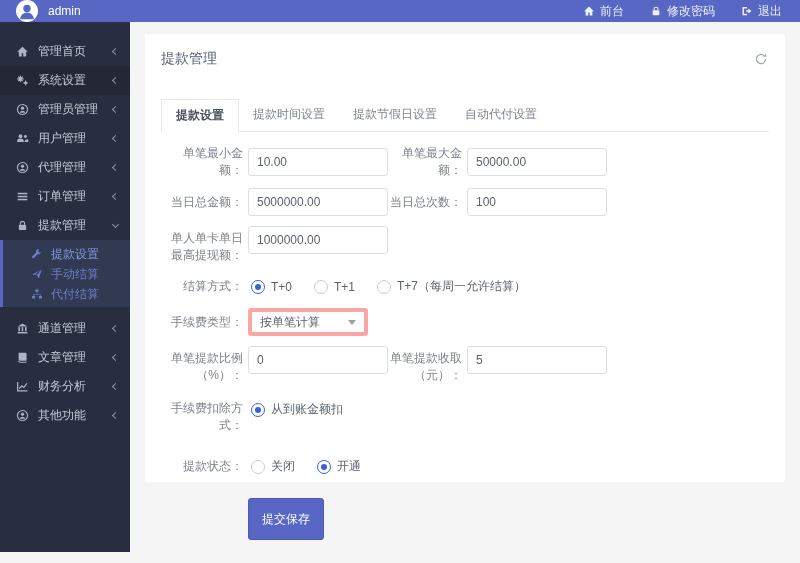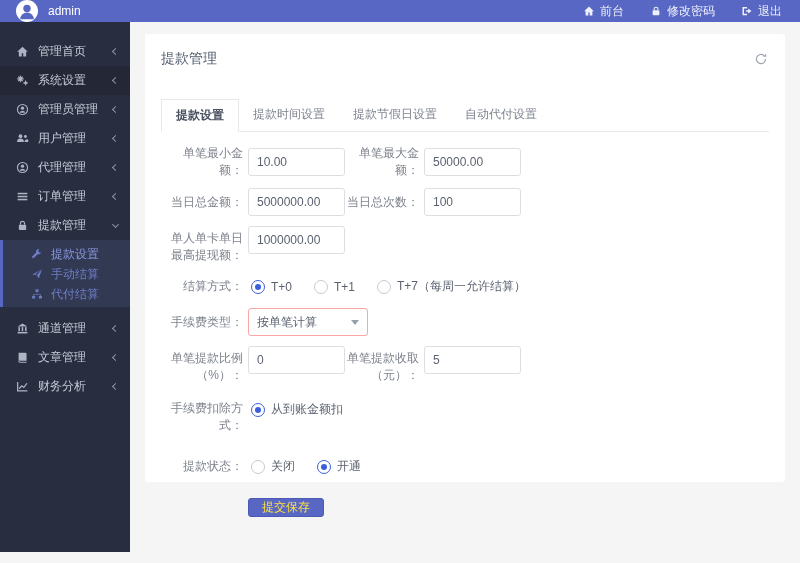--- a/index.html
+++ b/index.html
@@ -46,35 +46,35 @@
 
   
   .form { margin-top:13px; }
   .frow { display:flex; margin-bottom:9px; }
   .fgroup { display:flex; align-items:center; }
   .fgroup.top { align-items:flex-start; }
   .flabel { width:82px; flex-shrink:0; text-align:right; color:#7d828c; line-height:17px; padding-top:0; }
   .fgroup.top .flabel { padding-top:5px; }
   .fgroup.top .finput, .fgroup.top .radio-opt { margin-top:1px; }
   .flabel2 { width:72px; margin-left:2px; }
-  .finput { width:97px; height:28px; border:1px solid #dcdee2; border-radius:3px; margin-left:5px; padding:0 8px; font-size:12px; color:#5b6270; background:#fff; outline:none; }
-  .fselect { width:120px; height:28px; border:1px solid #fca5a5; border-radius:3px; margin-left:5px; display:flex; align-items:center; justify-content:space-between; padding:0 8px; color:#5b6270; cursor:pointer; background:#fff; }
+  .finput { width:140px; height:28px; border:1px solid #dcdee2; border-radius:3px; margin-left:5px; padding:0 8px; font-size:12px; color:#5b6270; background:#fff; outline:none; }
+  .fselect { width:120px; height:28px; border:4px solid #fca5a5; border-radius:3px; margin-left:5px; display:flex; align-items:center; justify-content:space-between; padding:0 8px; color:#5b6270; cursor:pointer; background:#fff; }
   .caret-down { width:0; height:0; border-left:4px solid transparent; border-right:4px solid transparent; border-top:5px solid #9aa0ab; }
   .radio-row { display:flex; align-items:center; margin-left:8px; gap:22px; flex-wrap:nowrap; }
   .radio-opt { display:flex; align-items:center; gap:6px; cursor:pointer; color:#5b6270; }
   .radio { width:14px; height:14px; border-radius:50%; border:1px solid #c6cad1; background:#fff; position:relative; flex-shrink:0; }
   .radio.checked { border-color:#3b5fd9; }
   .radio.checked::after { content:""; position:absolute; left:3px; top:3px; width:6px; height:6px; border-radius:50%; background:#3b5fd9; }
   .row-radio { margin:14px 0 13px 0; }
   .row-radio2 { margin:16px 0 0 0; }
   .row-radio3 { margin:24px 0 0 0;font-family:Liberation Serif, serif; }
   .row-select { margin-bottom:9px; }
   .row-fee { margin-top:9px; }
   .btn-row { margin-top:23px; padding-left:87px; }
-  .submit-btn { height:19px; padding:0 13px; background:#5867c3; border:1px solid #4c5ab6; border-radius:3px; color:#fde047; font-size:12px; cursor:pointer; font-family:Liberation Serif, serif; }
+  .submit-btn { height:42px; padding:0 13px; background:#5867c3; border:1px solid #4c5ab6; border-radius:3px; color:#ffffff; font-size:12px; cursor:pointer; font-family:Liberation Serif, serif; }
 
   
   .spacer { flex:1; }
   .footer { height:20px; background:#ffffff; display:flex; align-items:center; justify-content:flex-end; padding-right:16px; color:#bbbfc6; font-size:11px; }
 </style>
 </head>
 <body>
 
 <div class="header">
   <div class="header-left">
@@ -266,20 +266,31 @@
       <span class="s-icon">
           <svg width="13" height="13" viewBox="0 0 16 16" fill="none" stroke="currentColor" stroke-width="1.5">
             <path d="M2 2.5V13.5h12"></path>
             <path d="M3.8 10.8 7 7.2l2.6 2L13.6 4"></path>
           </svg>
         </span>
       <span class="s-label">财务分析</span>
       <span class="chev left"></span>
     </div>
 
+    <div class="s-item">
+      <span class="s-icon">
+          <svg width="13" height="13" viewBox="0 0 16 16">
+            <circle cx="8" cy="8" r="6.2" fill="none" stroke="currentColor" stroke-width="1.4"></circle>
+            <circle cx="8" cy="6.4" r="2" fill="currentColor"></circle>
+            <path d="M4.4 12.1a3.8 3.8 0 0 1 7.2 0z" fill="currentColor"></path>
+          </svg>
+        </span>
+      <span class="s-label">其他功能</span>
+      <span class="chev left"></span>
+    </div>
   </div>
 
   <div class="content">
     <div class="card">
       <div class="card-head">
         <div class="card-title">提款管理</div>
         <div class="refresh-btn">
           <svg width="14" height="14" viewBox="0 0 16 16">
               <path d="M13.2 8a5.2 5.2 0 1 1-1.6-3.75" fill="none" stroke="currentColor" stroke-width="1.3"></path>
               <path d="M13.9 1.9v3.4h-3.4z" fill="currentColor"></path>

